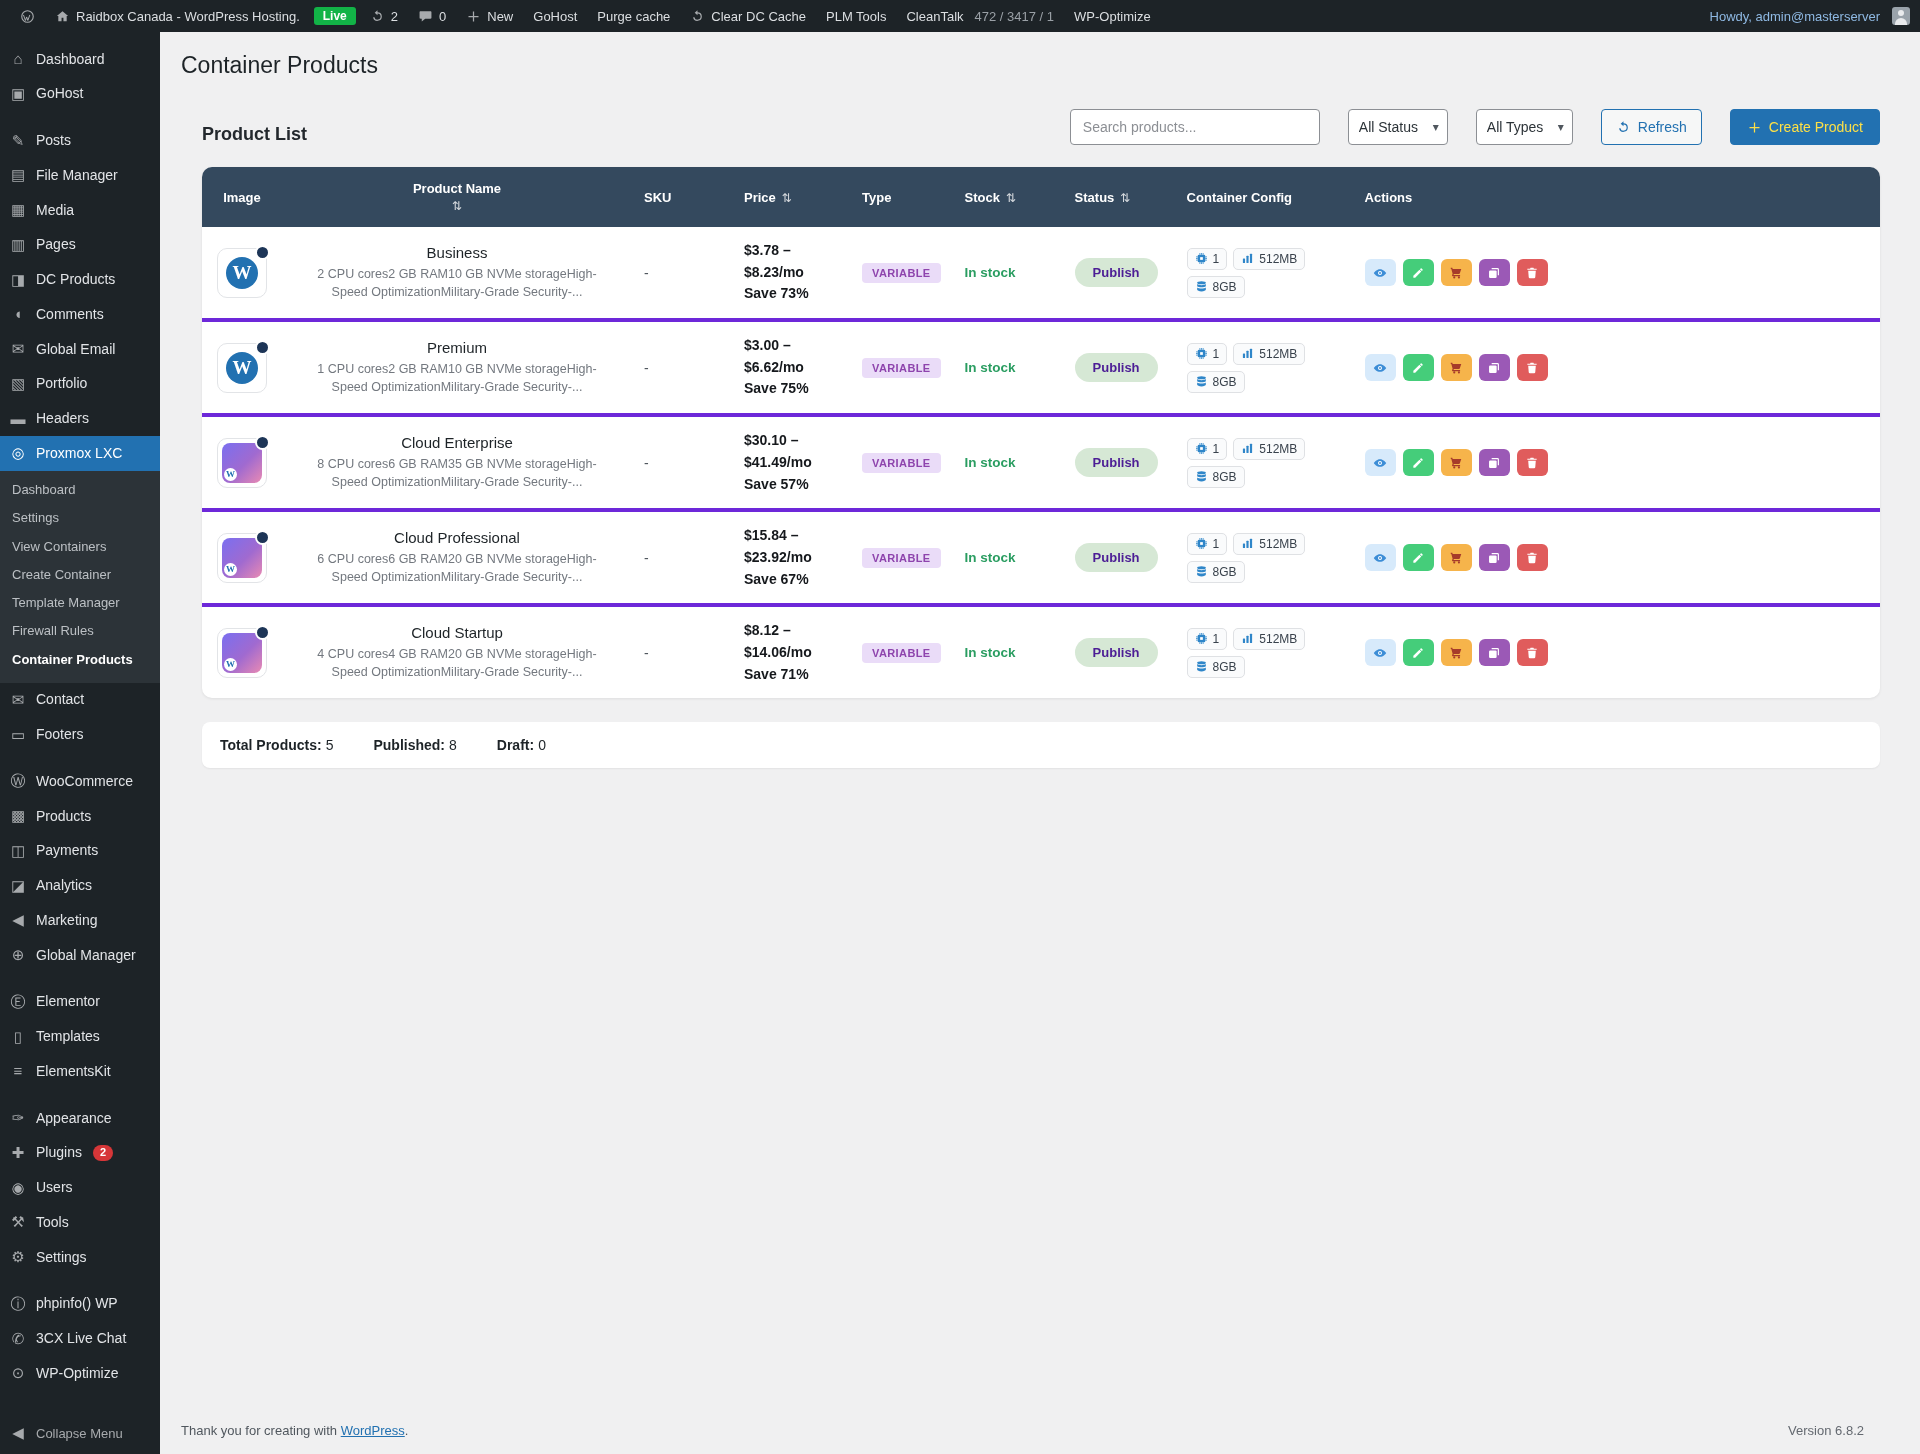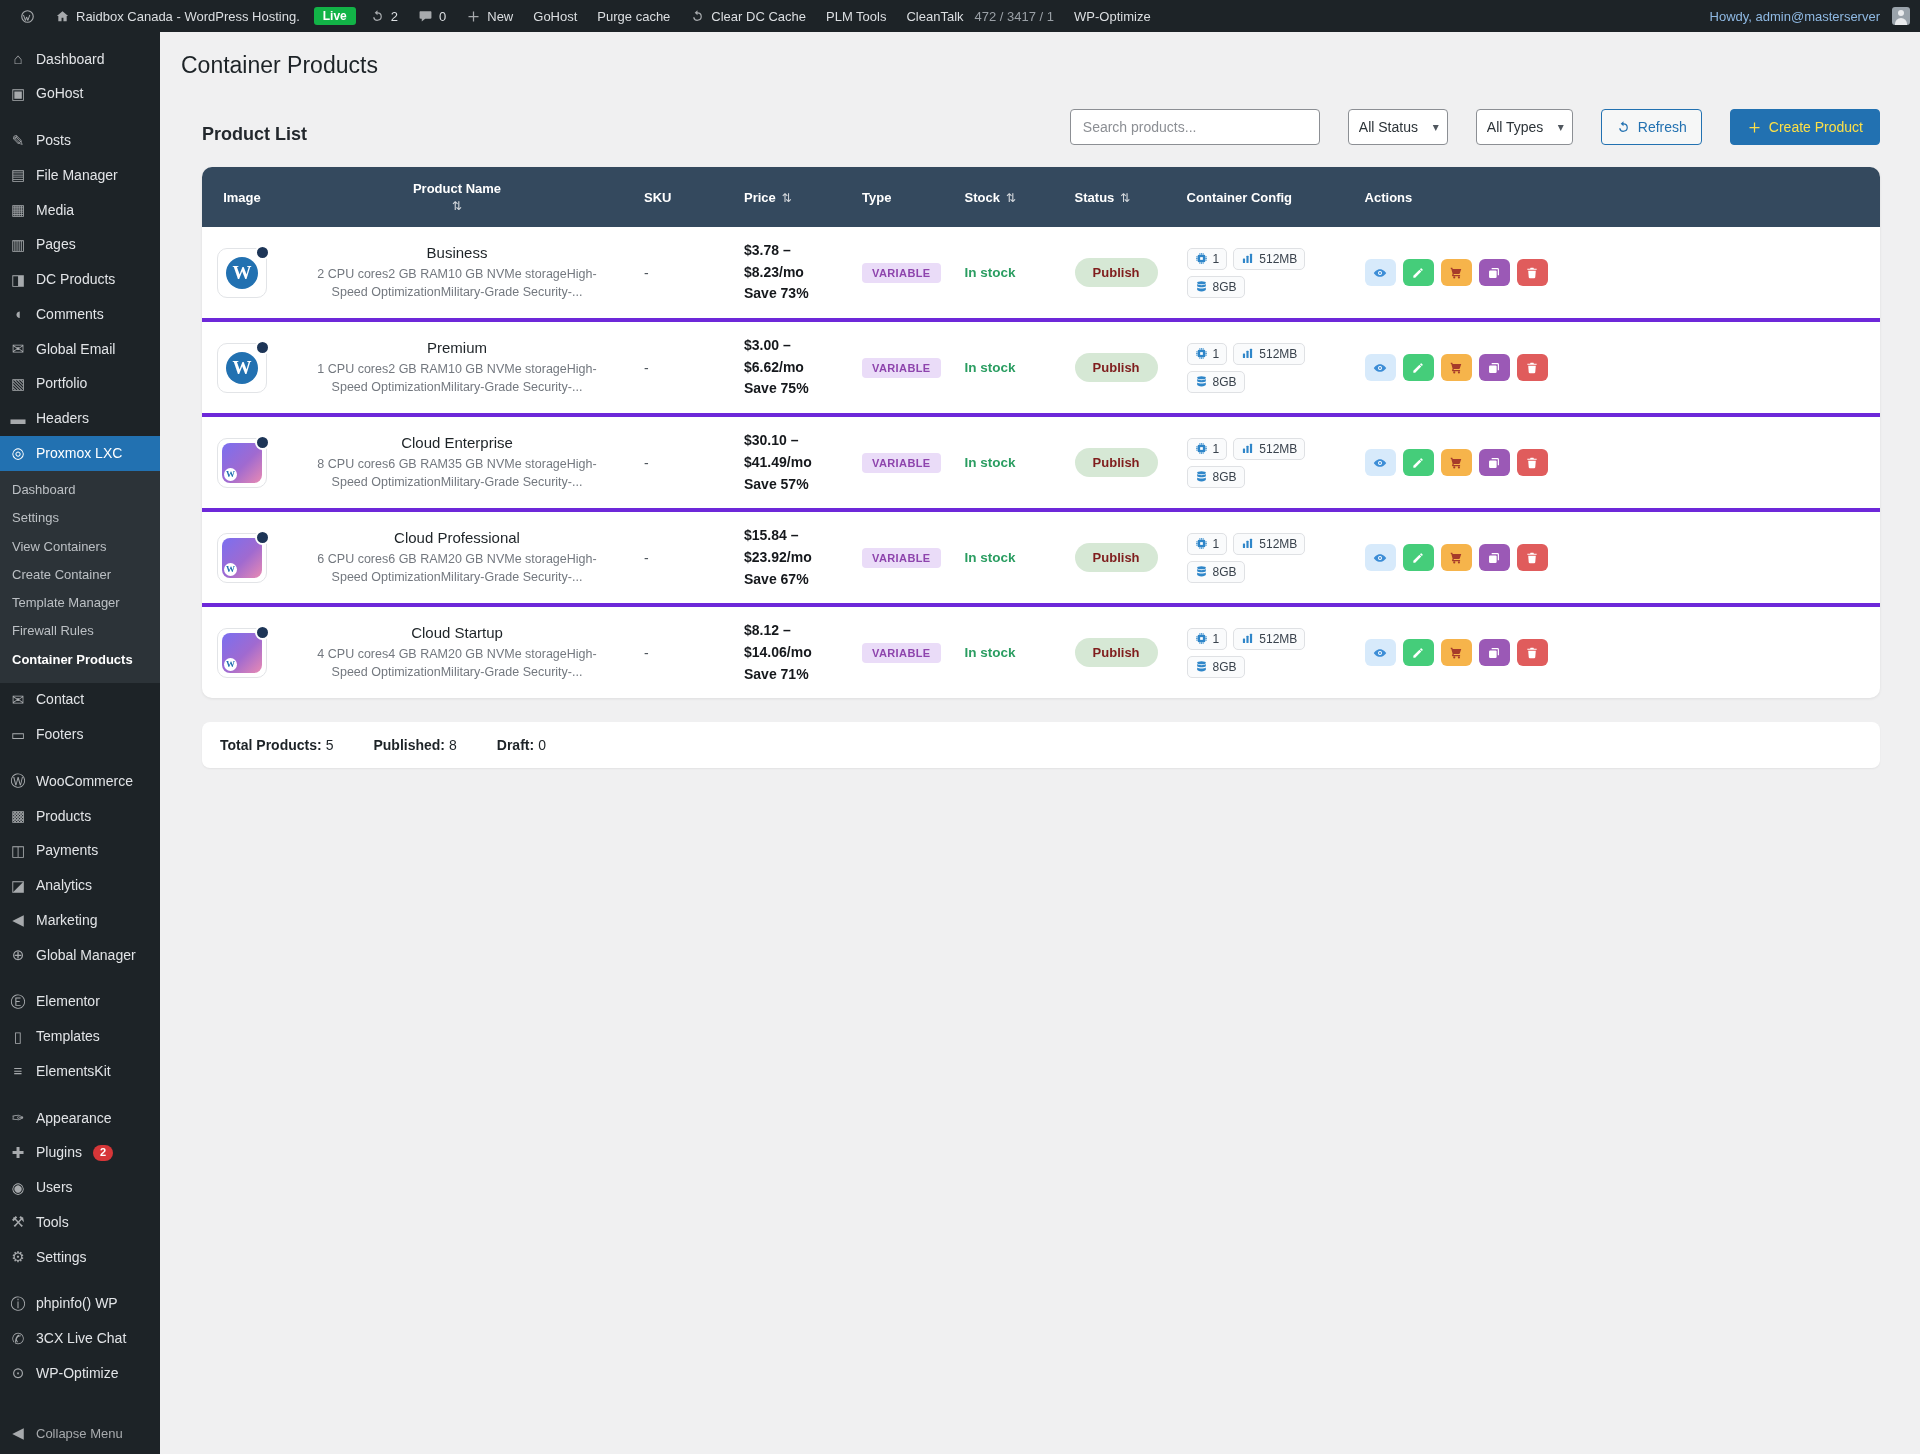--- a/index.html
+++ b/index.html
@@ -74,21 +74,21 @@
   .plogo { width:40px; height:40px; border-radius:8px; background:linear-gradient(135deg,#7a6ff0 0%,#a06ad0 55%,#e98ab3 100%); position:relative; }
   .mini-w { position:absolute; left:2px; bottom:2px; width:13px; height:13px; border-radius:50%; background:#fff; color:#2271b1; font-size:9px; font-weight:700; font-family:"Liberation Serif", serif; display:flex; align-items:center; justify-content:center; }
   .thumb-badge { position:absolute; top:-4px; right:-4px; width:15px; height:15px; border-radius:50%; background:#1d3557; border:2px solid #fff; }
   .c-name { text-align:center; }
   .p-name { font-size:15px; font-weight:500; color:#1d2327; margin-bottom:4px; }
   .p-desc { font-size:12.5px; color:#73787f; line-height:1.45; max-width:310px; margin:0 auto; }
   .c-sku { color:#50575e; }
   .c-price { font-weight:700; line-height:1.55; color:#15181c; }
   .badge-type { display:inline-block; background:#eadcf8; color:#8e44ad; font-size:11px; font-weight:700; padding:4px 10px; border-radius:4px; letter-spacing:.4px; }
   .c-stock { color:#2a9d61; font-size:13.5px; font-weight:600; }
-  .badge-status { display:inline-block; background:#d6e8d5; color:#7f1d1d; font-size:13px; font-weight:600; padding:7px 18px; border-radius:16px; }
+  .badge-status { display:inline-block; background:#d6e8d5; color:#4c1d95; font-size:13px; font-weight:600; padding:7px 18px; border-radius:16px; }
   .cfg { display:flex; flex-wrap:wrap; gap:6px; max-width:150px; }
   .chip { display:inline-flex; align-items:center; gap:5px; border:1px solid #dfe1e4; background:#fafbfc; border-radius:5px; padding:3px 7px; font-size:12px; color:#39424c; white-space:nowrap; }
   .chip-ic { width:13px; height:13px; color:#2f86c9; }
   .acts { display:flex; gap:7px; }
   .act { width:31px; height:27px; border:none; border-radius:6px; display:inline-flex; align-items:center; justify-content:center; padding:0; cursor:pointer; }
   .act .svg-slot { width:14px; height:14px; }
   .act-view { background:#d7eafb; color:#3c8dd6; }
   .act-edit { background:#45cd7a; color:#fff; }
   .act-add-to-cart { background:#f6b44b; color:#a63b2a; }
   .act-duplicate { background:#9b59b6; color:#fff; }
@@ -812,14 +812,18 @@
         </table>
       </div>
 
       <div class="stats-bar" id="stats-bar">
           <span class="stat"><b>Total Products:</b>5</span>
           <span class="stat"><b>Published:</b>8</span>
           <span class="stat"><b>Draft:</b>0</span>
         </div>
     </div>
 
+    <div class="wp-footer">
+      <span class="thanks"><span>Thank you for creating with </span><a>WordPress</a><span>.</span></span>
+      <span class="version">Version 6.8.2</span>
+    </div>
   </main>
 </div>
 
 </body></html>

